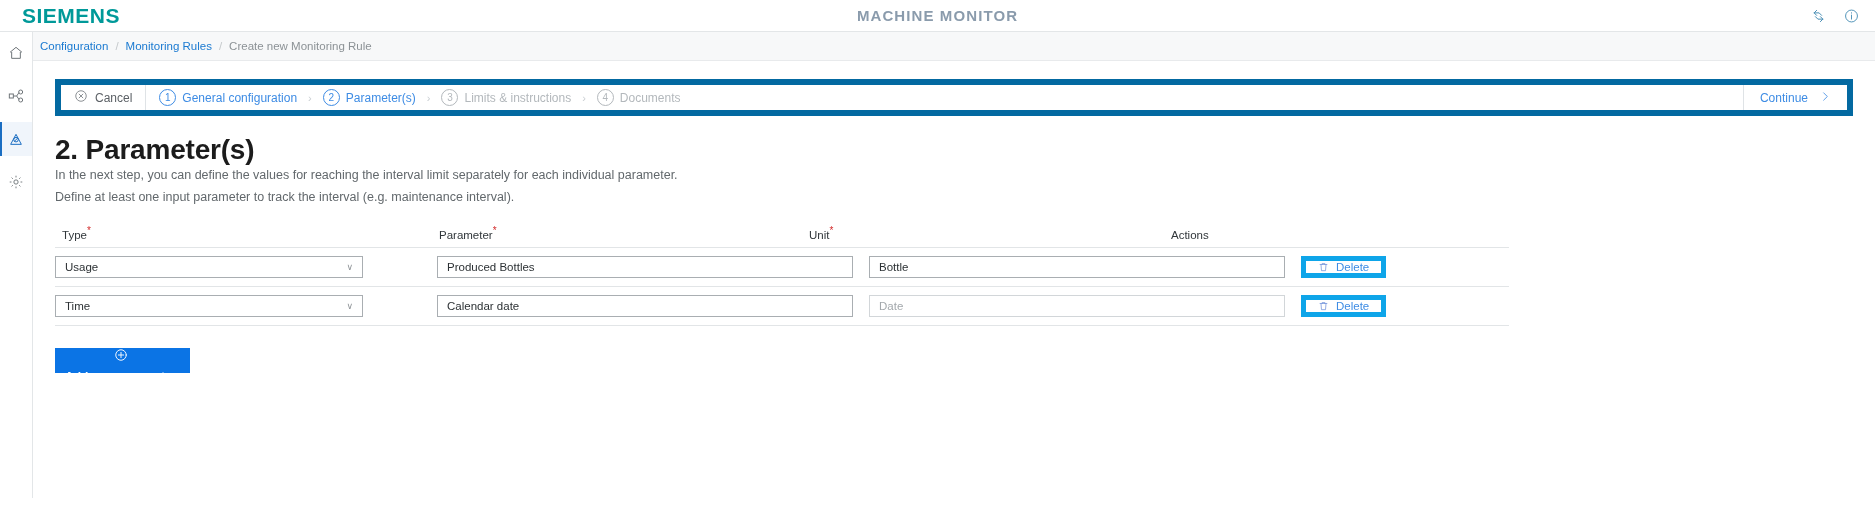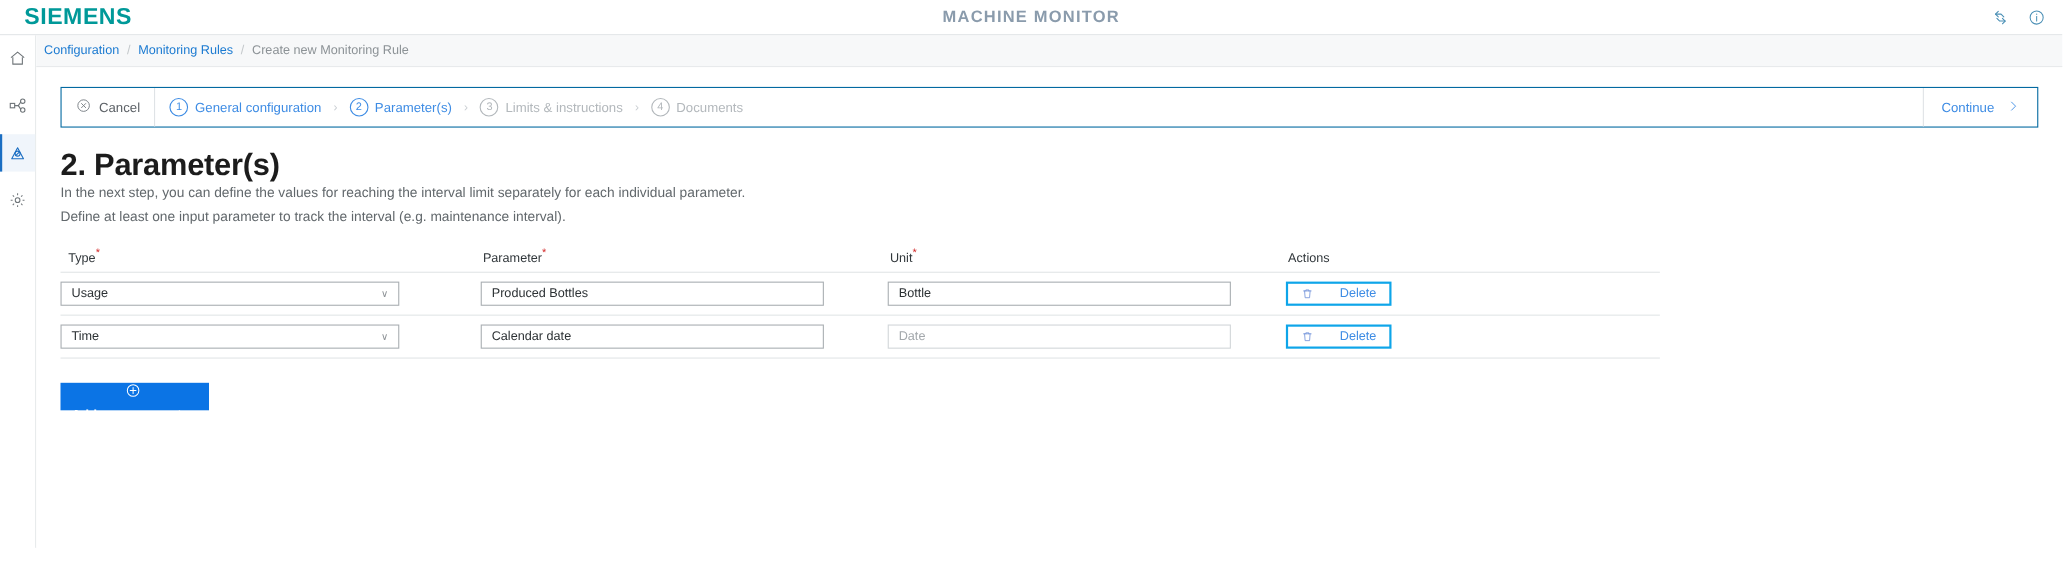--- a/index.html
+++ b/index.html
@@ -115,21 +115,21 @@
     flex: 1 1 auto;
     padding: 18px 22px 0 22px;
     overflow: hidden;
   }
 
   
   .wizard {
     display: flex;
     align-items: stretch;
     height: 37px;
-    border: 1px solid #0369a1;
+    border: 6px solid #0369a1;
     background: #ffffff;
   }
   .wz-cancel {
     display: flex;
     align-items: center;
     gap: 7px;
     padding: 0 13px;
     border-right: 1px solid #dfe3e6;
     color: #5c6166;
     font-size: 12px;
@@ -232,30 +232,30 @@
     cursor: text;
   }
   .field.select { cursor: pointer; justify-content: space-between; }
   .field.select .caret { color: #8d9296; font-size: 9px; line-height: 1; }
   .field.disabled {
     border-color: #d2d6d9;
     color: #a3a8ac;
     background: #ffffff;
     cursor: default;
   }
-  .col-type .field, .col-param .field, .col-unit .field { width: 312px; }
+  .col-type .field, .col-param .field, .col-unit .field { width: 416px; }
   .col-type .field { width: 308px; }
 
   .btn-delete {
     display: inline-flex;
     align-items: center;
-    gap: 24px;
+    gap: 7px;
     height: 22px;
     padding: 0 12px;
-    border: 2px solid #0ea5e9;
+    border: 5px solid #0ea5e9;
     color: #3e8ce4;
     background: #ffffff;
     font-size: 11.5px;
     cursor: pointer;
   }
   .btn-delete svg { display: block; }
 
   .btn-add {
     margin-top: 22px;
     display: inline-flex;

